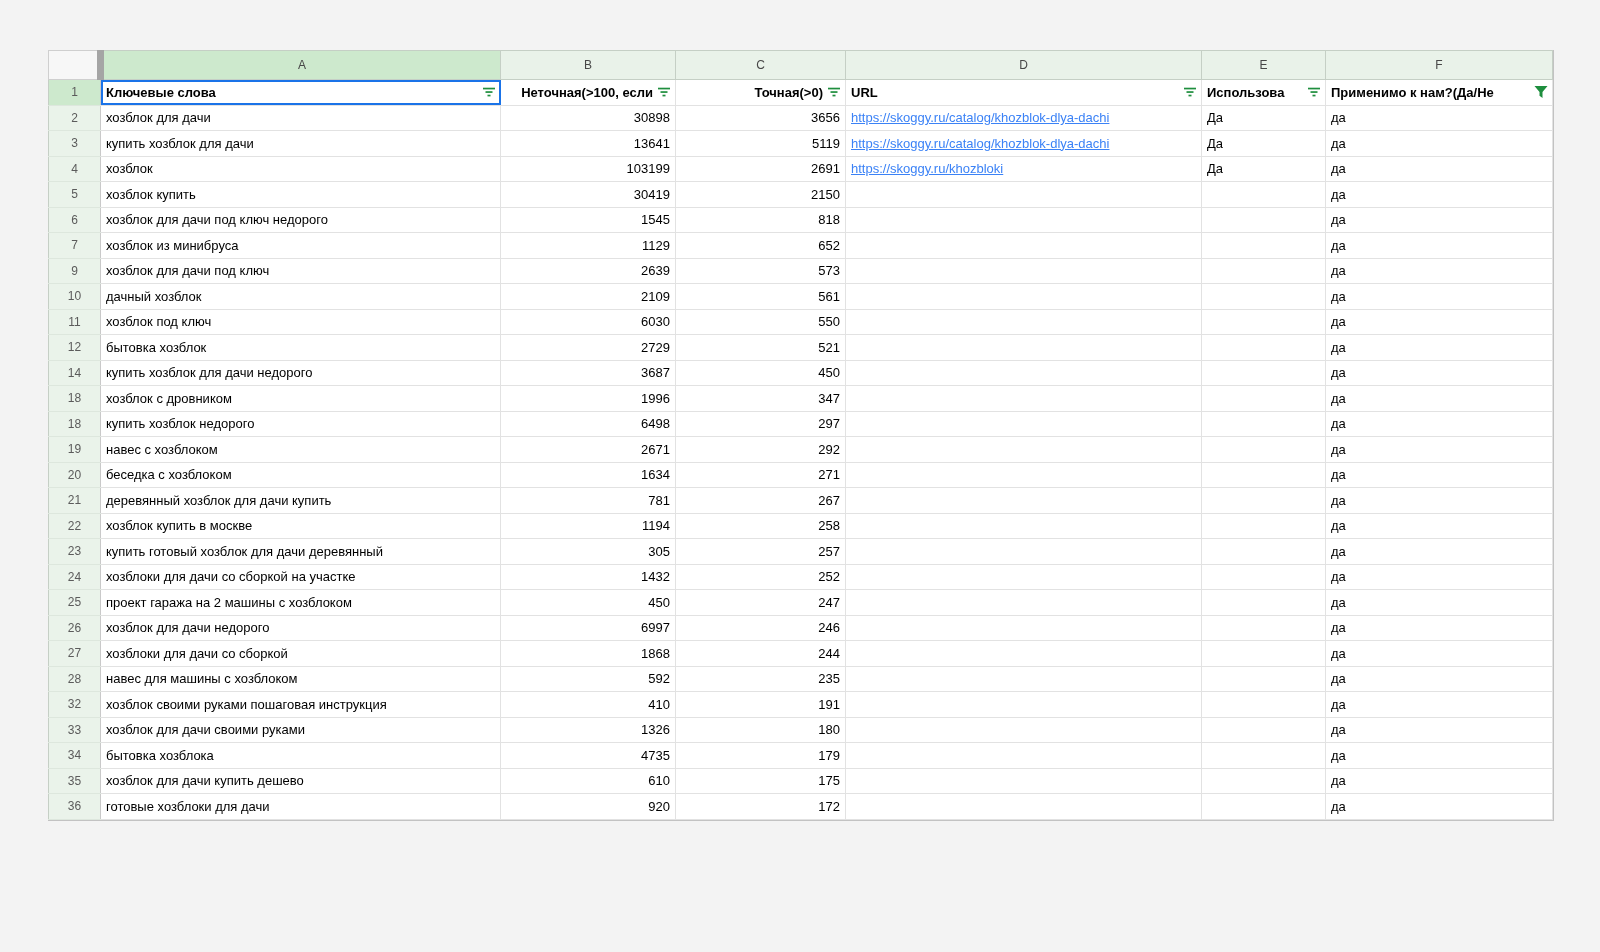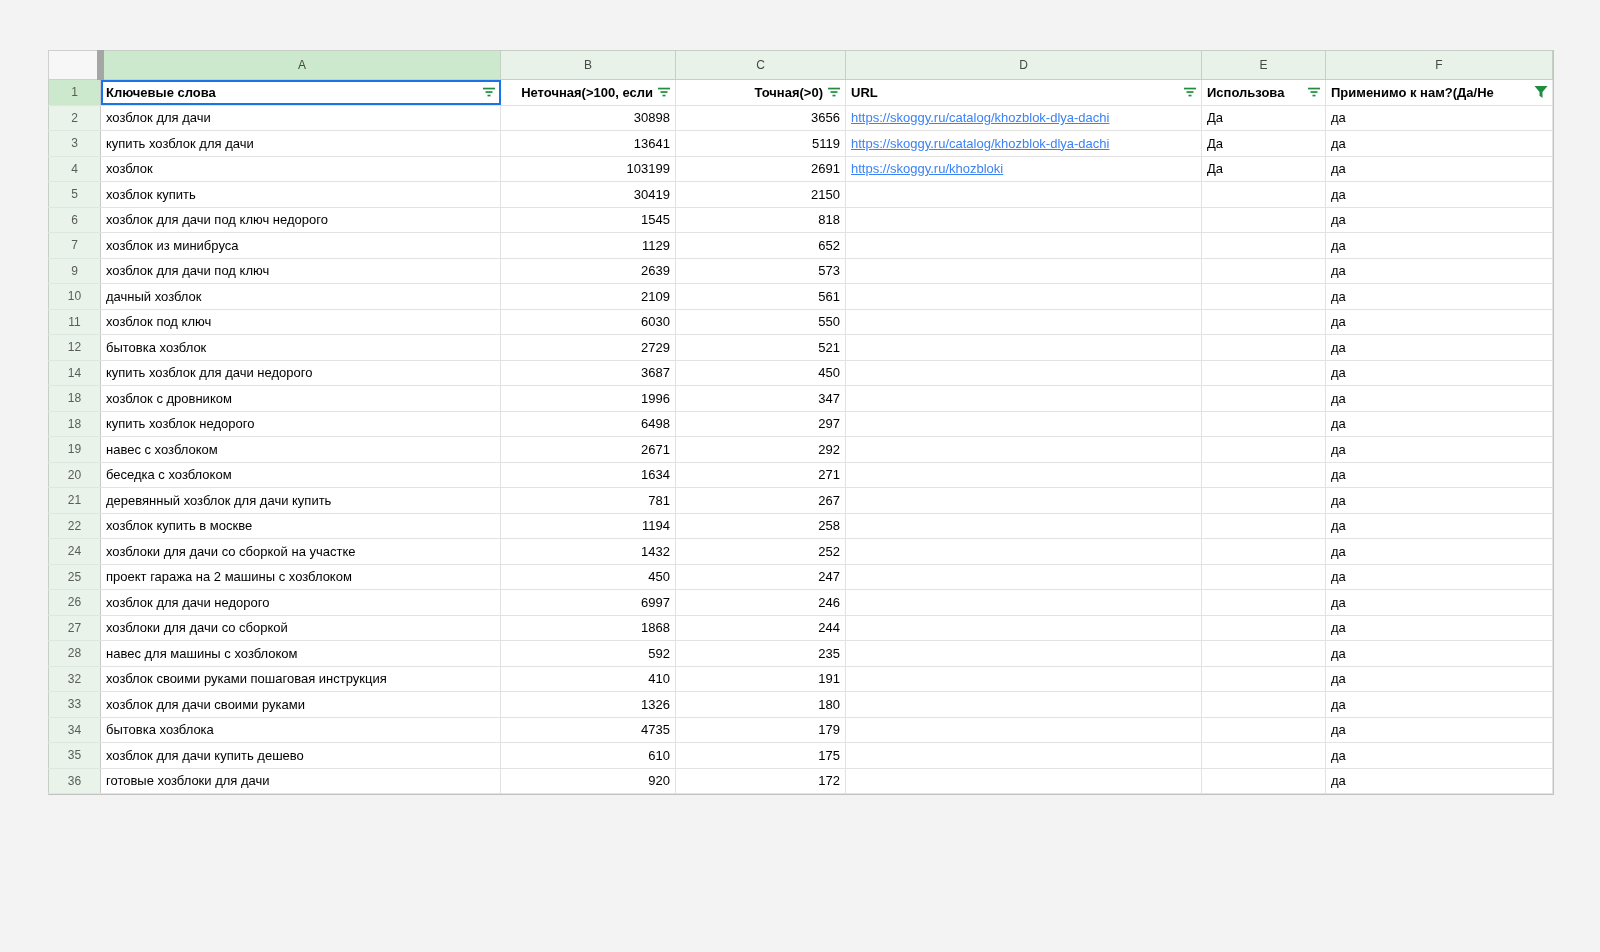--- a/index.html
+++ b/index.html
@@ -273,20 +273,29 @@
         <tr class="gridrow">
           <th class="rownum">22</th>
           <td class="cell">хозблок купить в москве</td>
           <td class="cell num">1194</td>
           <td class="cell num">258</td>
           <td class="cell"></td>
           <td class="cell"></td>
           <td class="cell">да</td>
         </tr>
         <tr class="gridrow">
+          <th class="rownum">23</th>
+          <td class="cell">купить готовый хозблок для дачи деревянный</td>
+          <td class="cell num">305</td>
+          <td class="cell num">257</td>
+          <td class="cell"></td>
+          <td class="cell"></td>
+          <td class="cell">да</td>
+        </tr>
+        <tr class="gridrow">
           <th class="rownum">24</th>
           <td class="cell">хозблоки для дачи со сборкой на участке</td>
           <td class="cell num">1432</td>
           <td class="cell num">252</td>
           <td class="cell"></td>
           <td class="cell"></td>
           <td class="cell">да</td>
         </tr>
         <tr class="gridrow">
           <th class="rownum">25</th>

